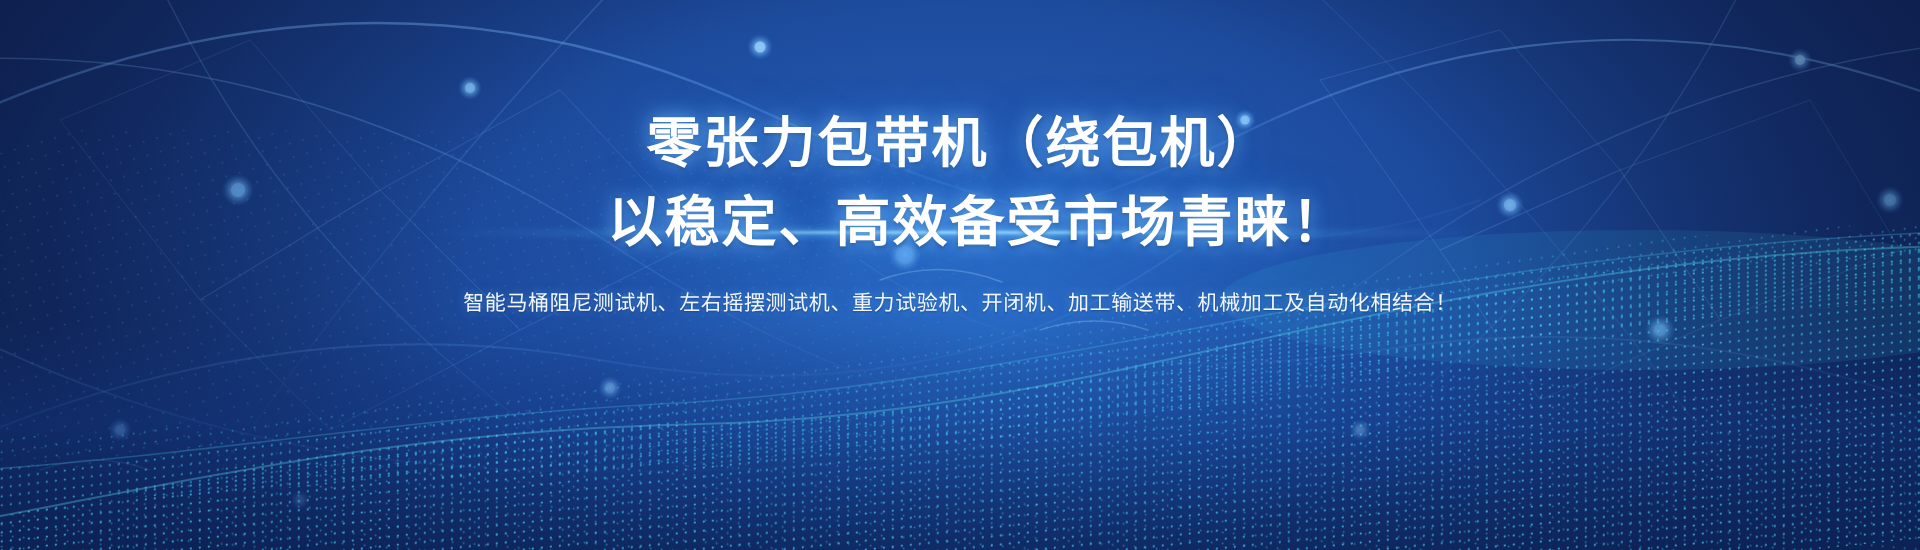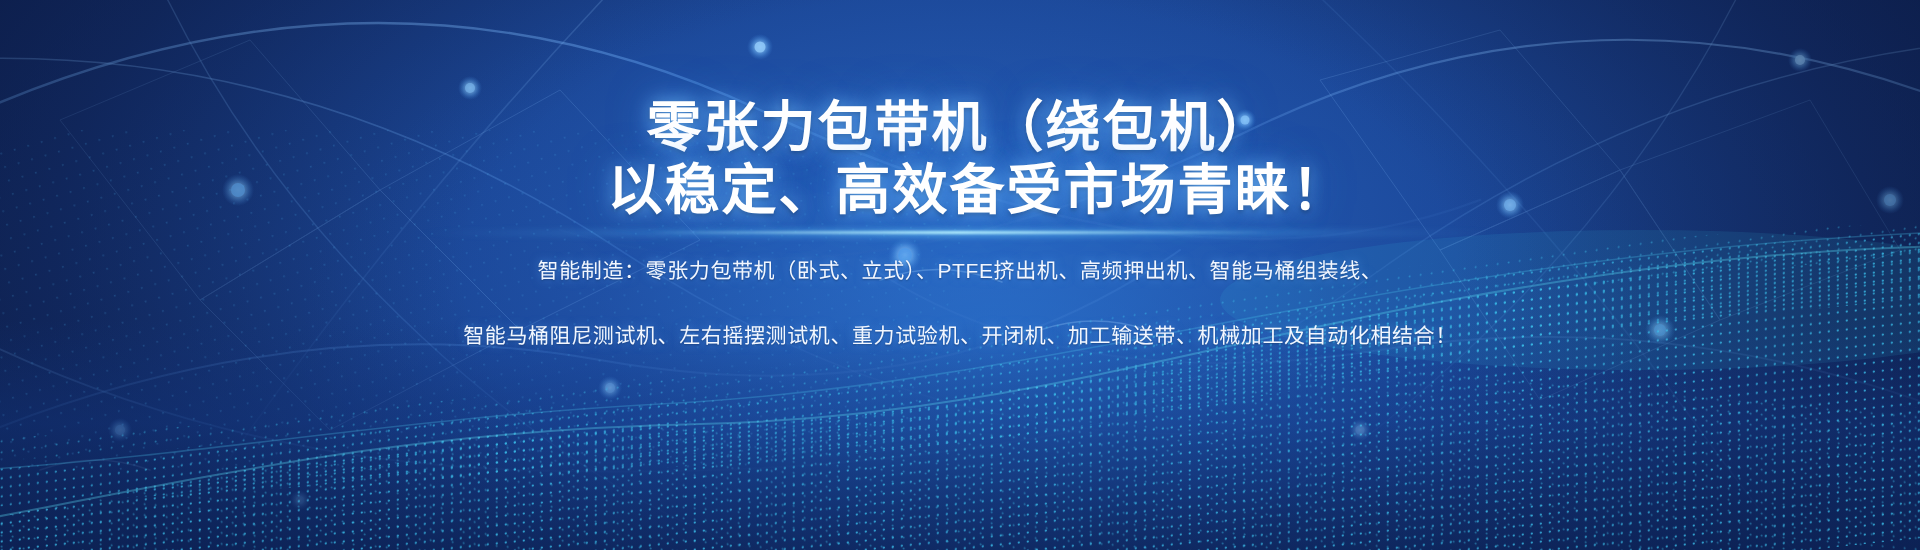--- a/index.html
+++ b/index.html
@@ -58,20 +58,21 @@
     font-weight: 700;
     font-size: 55px;
     line-height: 1.14;
     letter-spacing: 2px;
     color: #ffffff;
     text-shadow:
       0 0 18px rgba(120,195,255,0.75),
       0 0 40px rgba(60,150,255,0.55),
       0 2px 4px rgba(10,30,70,0.55);
     white-space: nowrap;
+    margin-top: 16px;
   }
   #title-line-2 {
     padding-left: 36px;
   }
   .sub-line {
     font-weight: 400;
     font-size: 21px;
     line-height: 1.35;
     letter-spacing: 0.6px;
     color: #f2f7ff;
@@ -281,17 +282,16 @@
 
   <div id="vignette"></div>
   <div id="bottom-haze"></div>
 
   <div id="streak"></div>
   <div id="streak-core"></div>
 
   <div id="content">
     <div class="title-line" id="title-line-1">零张力包带机（绕包机）</div>
     <div class="title-line" id="title-line-2">以稳定、高效备受市场青睐！</div>
-    <div class="sub-line" id="sub-line-1">智能制造：零张力包带机（卧式、立式）、PTFE挤出机、高频押出机、智能马桶组装线、</div>
     <div class="sub-line" id="sub-line-2">智能马桶阻尼测试机、左右摇摆测试机、重力试验机、开闭机、加工输送带、机械加工及自动化相结合！</div>
   </div>
 
 </div>
 
 </body></html>

